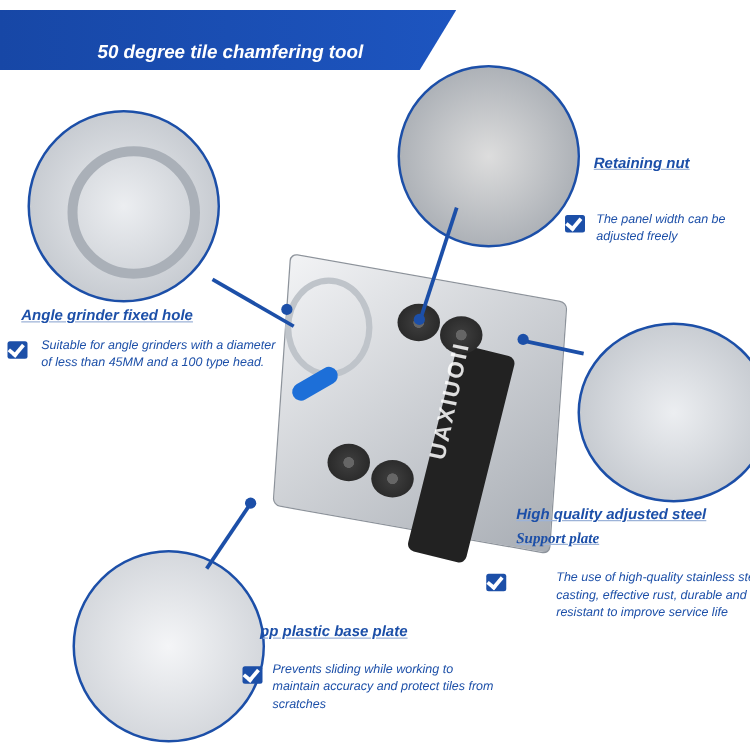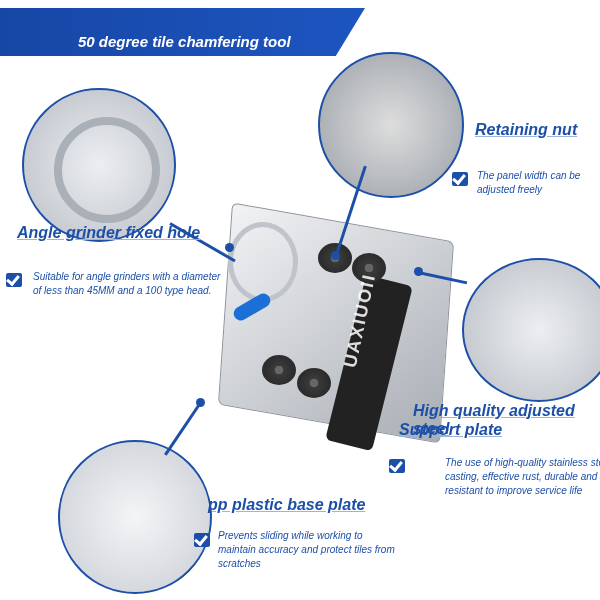--- a/index.html
+++ b/index.html
@@ -2,21 +2,21 @@
 <html><head>
 <meta charset="utf-8">
 <style>
   html,body{margin:0;padding:0;}
   body{width:600px;height:600px;position:relative;overflow:hidden;background:#ffffff;font-family:"Liberation Sans",sans-serif;}
   .banner{position:absolute;left:0;top:8px;width:365px;height:48px;background:linear-gradient(90deg,#1747a6,#1d55c0);clip-path:polygon(0 0,100% 0,92% 100%,0 100%);}
   .banner .l1{position:absolute;left:8px;top:3px;color:#fff;font-weight:bold;font-style:italic;font-size:15px;}
   .banner .l2{position:absolute;left:78px;top:25px;color:#fff;font-weight:bold;font-style:italic;font-size:15px;}
   .circle{position:absolute;border-radius:50%;border:2px solid #1c4fa8;background:radial-gradient(circle at 50% 50%,#eceef1,#b9bec5);overflow:hidden;}
   .circle .inner{position:absolute;left:20%;top:18%;width:60%;height:60%;border-radius:50%;border:8px solid #aab0b8;}
-  .heading{position:absolute;color:#1c4fa8;font-weight:bold;font-style:italic;text-decoration:underline;text-decoration-color:#9db3d8;font-size:16px;line-height:18px;}
+  .heading{position:absolute;color:#1c4fa8;font-weight:bold;font-style:italic;text-decoration:underline;text-decoration-color:#9db3d8;font-size:12px;line-height:18px;}
   .desc{position:absolute;color:#1c4fa8;font-weight:normal;font-style:italic;font-size:10px;line-height:14px;}
   .check{position:absolute;width:16px;height:14px;background:#1c4fa8;border-radius:2px;}
   .check::after{content:"";position:absolute;left:3px;top:0px;width:5px;height:9px;border:solid #fff;border-width:0 3px 3px 0;transform:rotate(40deg);}
   .leader{position:absolute;height:3px;background:#1c4fa8;transform-origin:0 50%;}
   .dot{position:absolute;width:9px;height:9px;border-radius:50%;background:#1c4fa8;}
   .plate{position:absolute;left:225px;top:222px;width:220px;height:200px;background:linear-gradient(135deg,#f2f3f5,#a8adb4);border:1px solid #8d939b;transform:skew(-4deg,10deg);border-radius:6px;}
   .handle{position:absolute;left:345px;top:278px;width:48px;height:170px;background:#222;border-radius:6px;transform:rotate(14deg);}
   .knob{position:absolute;width:34px;height:30px;border-radius:50%;background:radial-gradient(circle,#666 0 18%,#3a3a3a 20%,#222 100%);}
   .logo{position:absolute;left:312px;top:310px;color:#fff;opacity:.85;font-weight:bold;font-size:18px;letter-spacing:2px;transform:rotate(-78deg);}
   .ring{position:absolute;left:228px;top:222px;width:60px;height:70px;border:5px solid #bfc4ca;border-radius:50%;}
@@ -48,28 +48,28 @@
 
 <div class="leader" style="left:170px;top:222px;width:75px;transform:rotate(30deg);"></div>
 <div class="dot" style="left:225px;top:243px;"></div>
 <div class="leader" style="left:336px;top:255px;width:95px;transform:rotate(-72deg);"></div>
 <div class="dot" style="left:331px;top:251px;"></div>
 <div class="leader" style="left:418px;top:271px;width:50px;transform:rotate(12deg);"></div>
 <div class="dot" style="left:414px;top:267px;"></div>
 <div class="leader" style="left:200px;top:402px;width:62px;transform:rotate(124deg);"></div>
 <div class="dot" style="left:196px;top:398px;"></div>
 
-<div class="heading" style="left:17px;top:224px;">Angle grinder fixed hole</div>
+<div class="heading" style="left:17px;top:243px;">Angle grinder fixed hole</div>
 <div class="check" style="left:6px;top:273px;"></div>
 <div class="desc" style="left:33px;top:270px;width:195px;">Suitable for angle grinders with a diameter of less than 45MM and a 100 type head.</div>
 
 <div class="heading" style="left:475px;top:121px;">Retaining nut</div>
 <div class="check" style="left:452px;top:172px;"></div>
 <div class="desc" style="left:477px;top:169px;width:120px;">The panel width can be adjusted freely</div>
 
 <div class="heading" style="left:413px;top:402px;">High quality adjusted steel</div>
-<div class="heading" style="left:399px;top:421px;">Support plate</div>
+<div class="heading" style="left:413px;top:421px;font-family:Liberation Serif, serif;">Support plate</div>
 <div class="check" style="left:389px;top:459px;"></div>
 <div class="desc" style="left:415px;top:456px;width:185px;margin-left:30px;">The use of high-quality stainless steel casting, effective rust, durable and wear-resistant to improve service life</div>
 
 <div class="heading" style="left:208px;top:496px;">pp plastic base plate</div>
 <div class="check" style="left:194px;top:533px;"></div>
 <div class="desc" style="left:218px;top:529px;width:180px;">Prevents sliding while working to maintain accuracy and protect tiles from scratches</div>
 
 </body></html>

